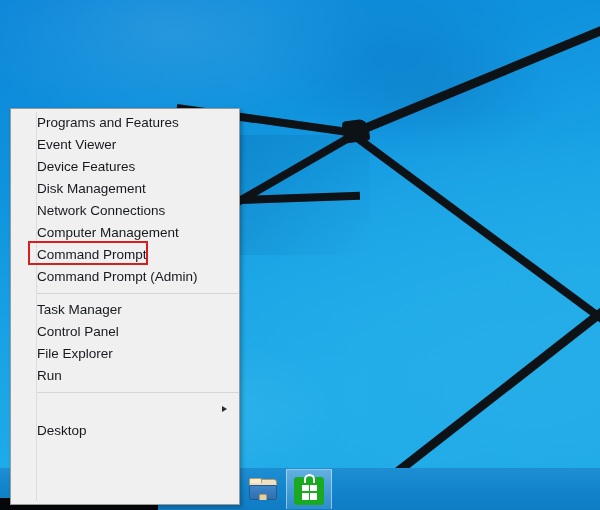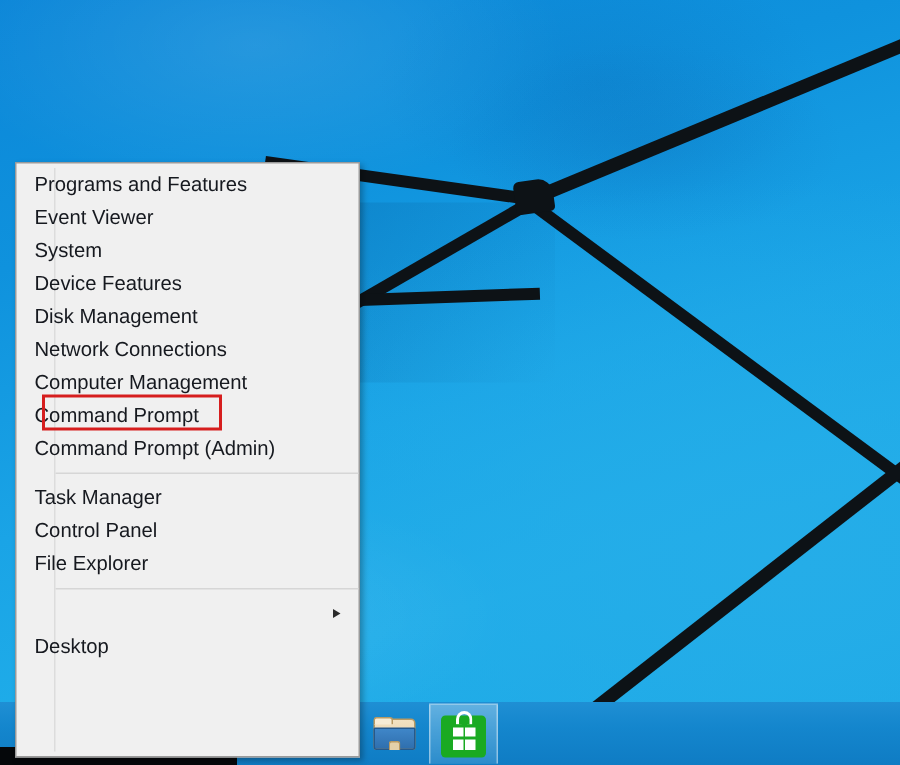--- a/index.html
+++ b/index.html
@@ -155,21 +155,21 @@
   
   #winx-menu::before {
     content:"";
     position:absolute; left:25px; top:3px; bottom:3px;
     width:1px; background:#dcdcdc;
   }
   .menu-item {
     position:relative;
     height:22px;
     line-height:22px;
-    padding-left:12px;
+    padding-left:26px;
     font-size:13.5px;
     color:#16191f;
     white-space:nowrap;
     display:flex; align-items:flex-end;
   }
   .menu-item .mi-label { display:block; }
   .menu-item.has-sub { padding-right:20px; }
   .submenu-arrow {
     position:absolute; right:12px; top:50%;
     width:0; height:0;
@@ -241,23 +241,20 @@
 
   <div id="winx-menu">
 
     <div class="menu-item">
       <span class="mi-label">Programs and Features</span>
     </div>
     <div class="menu-item">
       <span class="mi-label">Event Viewer</span>
     </div>
     <div class="menu-item">
-      <span class="mi-label">System</span>
-    </div>
-    <div class="menu-item">
       <span class="mi-label">Device Features</span>
     </div>
     <div class="menu-item">
       <span class="mi-label">Disk Management</span>
     </div>
     <div class="menu-item">
       <span class="mi-label">Network Connections</span>
     </div>
     <div class="menu-item">
       <span class="mi-label">Computer Management</span>
@@ -274,20 +271,23 @@
 
     <div class="menu-item">
       <span class="mi-label">Task Manager</span>
     </div>
     <div class="menu-item">
       <span class="mi-label">Control Panel</span>
     </div>
     <div class="menu-item">
       <span class="mi-label">File Explorer</span>
     </div>
+    <div class="menu-item">
+      <span class="mi-label">Run</span>
+    </div>
 
     <div class="menu-sep"></div>
 
     <div class="menu-item has-sub">
       <span class="submenu-arrow"></span>
     </div>
     <div class="menu-item">
       <span class="mi-label">Desktop</span>
     </div>
 

